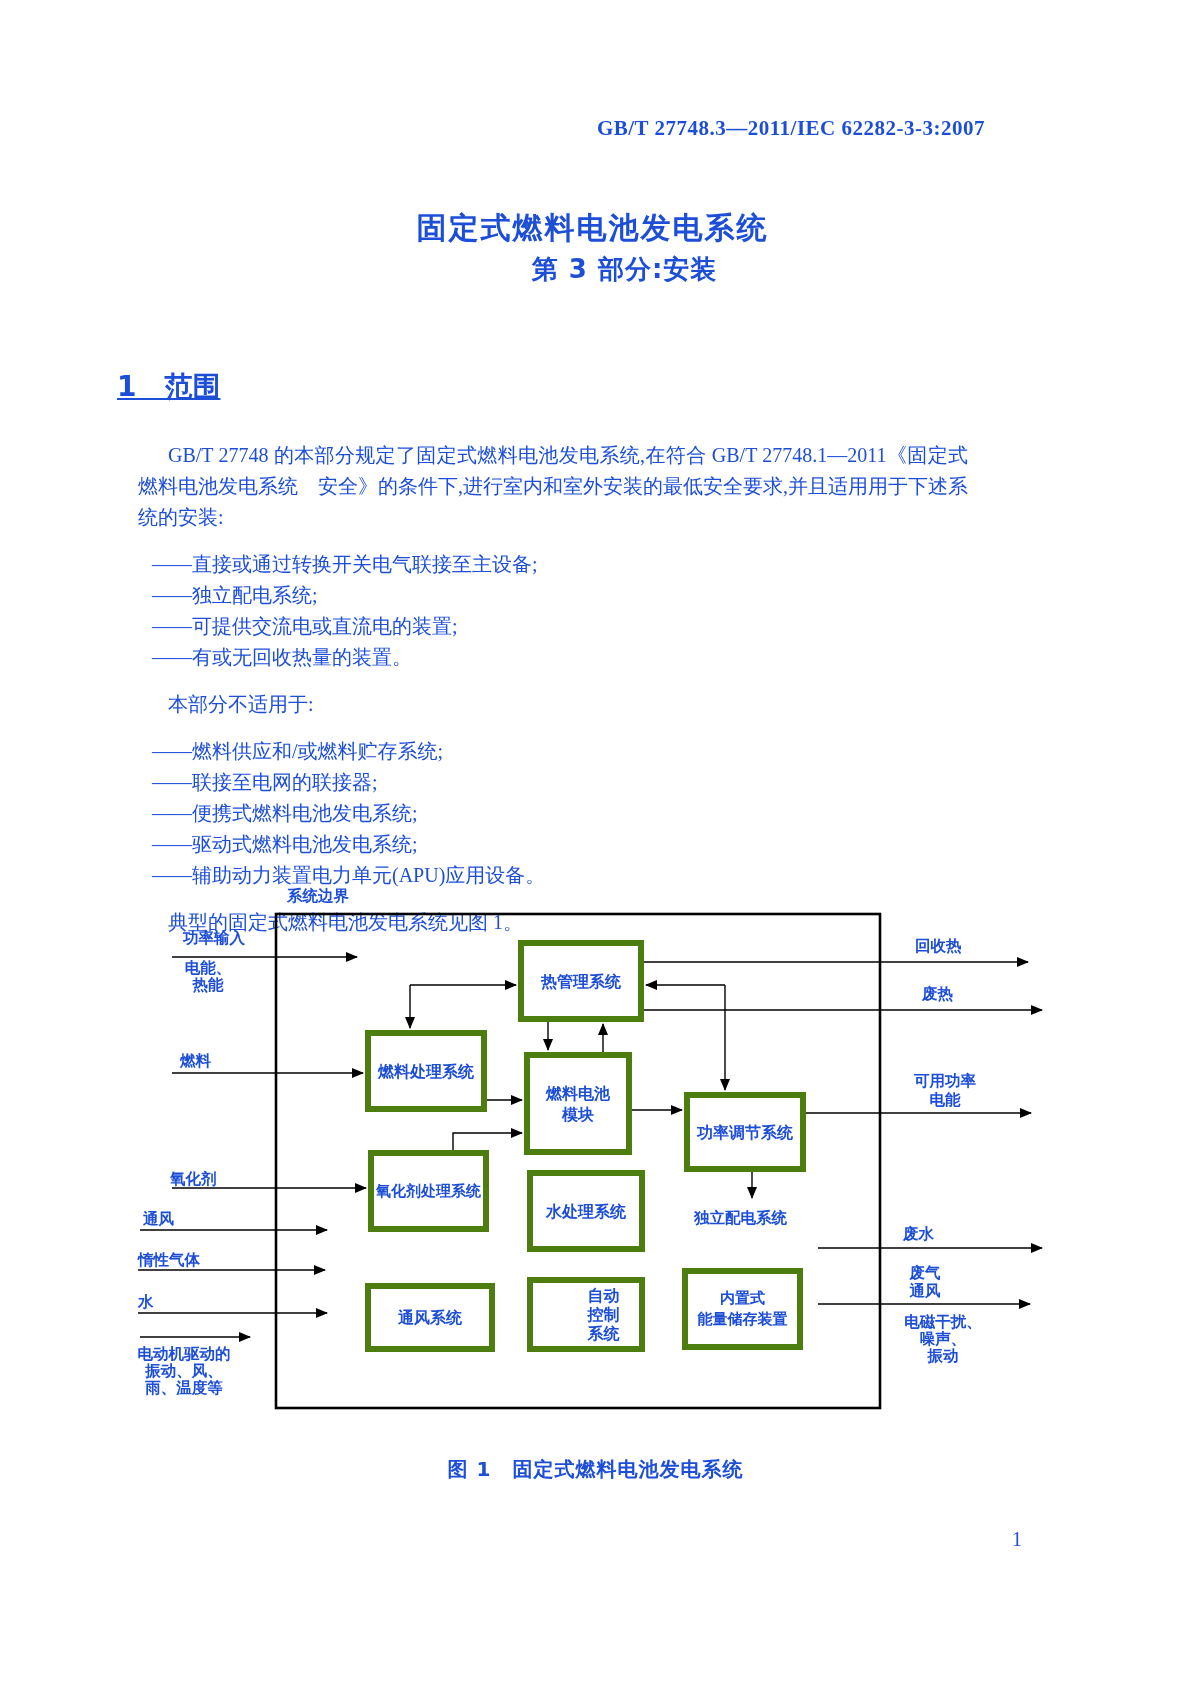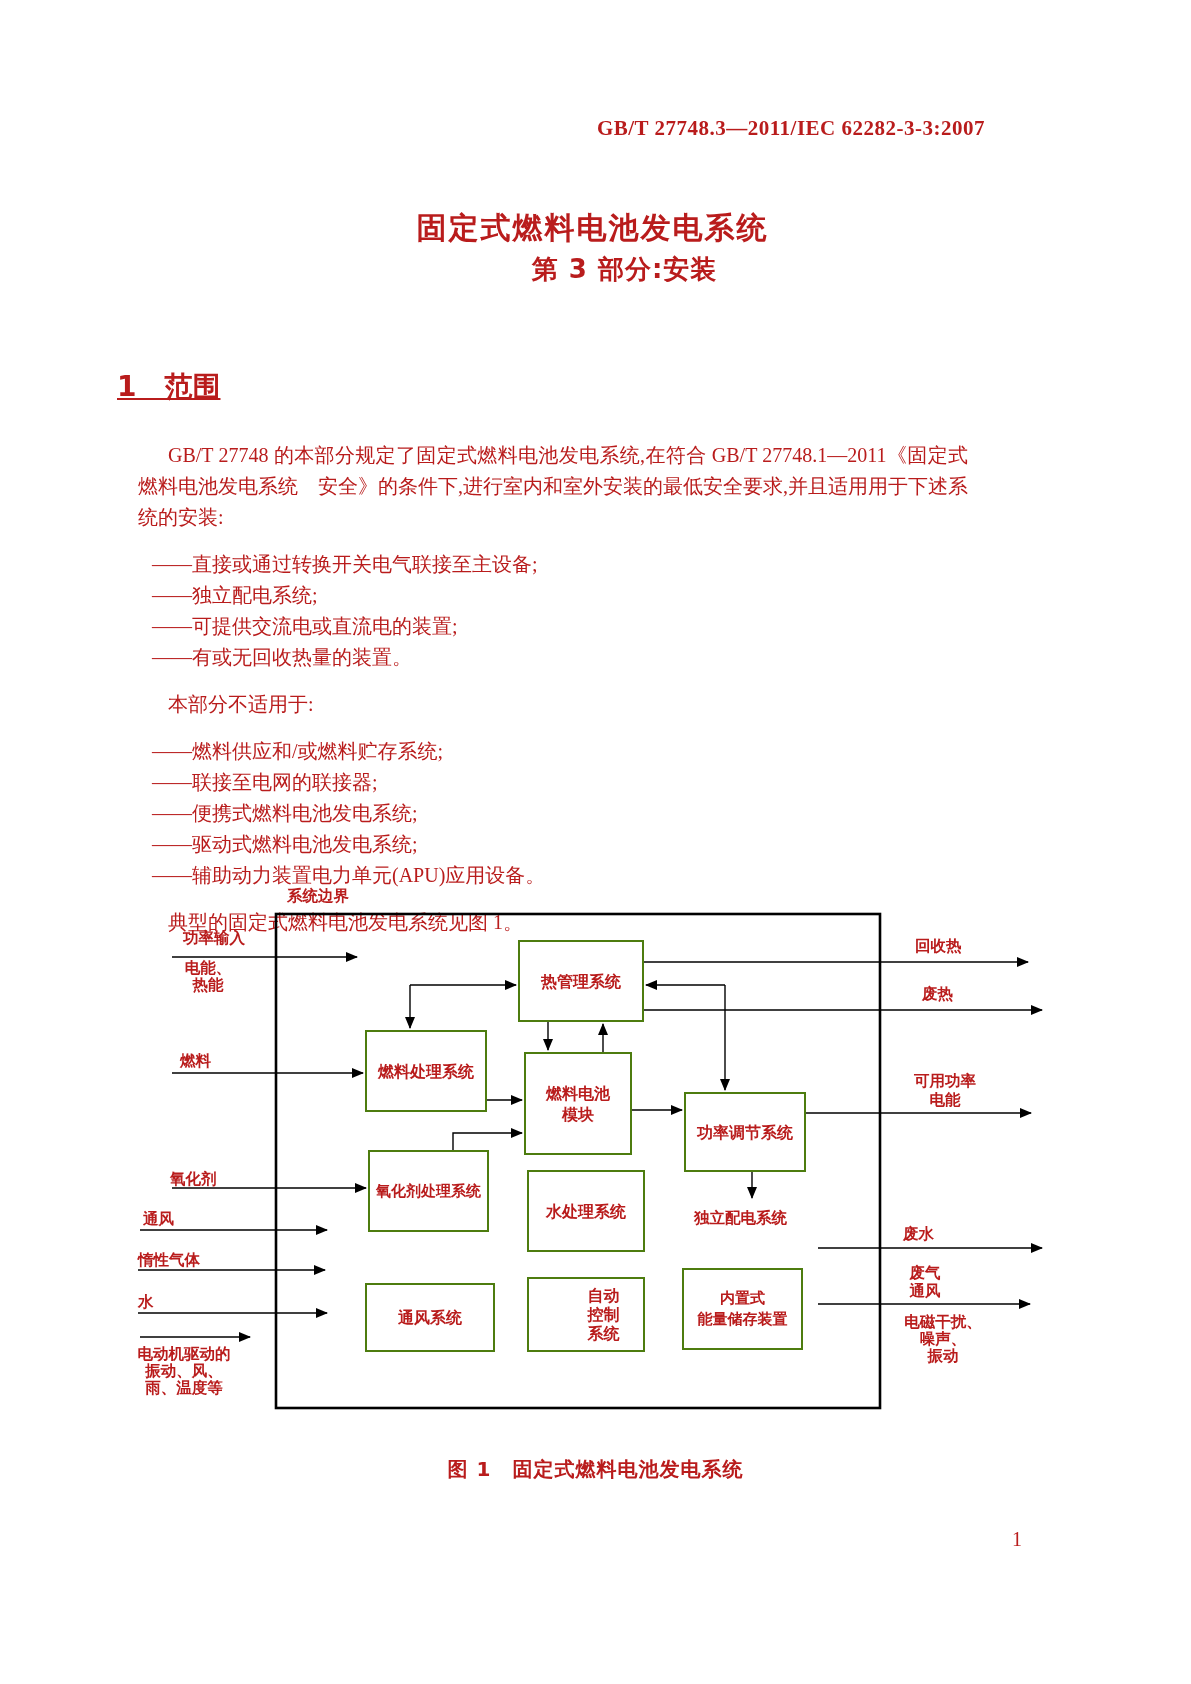--- a/index.html
+++ b/index.html
@@ -1,18 +1,18 @@
 <!DOCTYPE html>
 <html><head>
 <meta charset="utf-8">
 <style>
   html,body{margin:0;padding:0;background:#e8e8e8;}
   .page{
     position:relative;width:1191px;height:1684px;margin:0 auto;
-    background:#ffffff;color:#b91c1c;overflow:hidden;
+    background:#ffffff;color:#1d4ed8;overflow:hidden;
     font-family:"Liberation Serif","DejaVu Serif",serif;
   }
   
   .std-number{
     position:absolute;top:116px;left:0;width:985px;text-align:right;
     font-family:"Liberation Serif","DejaVu Serif",serif;
     font-weight:bold;font-size:21px;letter-spacing:.5px;white-space:nowrap;
   }
   .doc-title1{
     position:absolute;top:208px;left:0;width:1185px;text-align:center;
@@ -40,21 +40,21 @@
   
   .figure{position:absolute;top:880px;left:0;width:967px;height:545px;}
   .figure svg{position:absolute;top:0;left:0;}
   .fig-label{
     position:absolute;white-space:nowrap;
     font-family:"DejaVu Sans","Liberation Sans",sans-serif;
     font-weight:bold;font-size:15.5px;line-height:17px;
   }
   .fig-label.block{white-space:normal;text-align:center;}
   .fig-box{
-    position:absolute;border:2px solid #4d7c0f;background:#fff;
+    position:absolute;border:6px solid #4d7c0f;background:#fff;
     display:flex;flex-direction:column;align-items:center;justify-content:center;
     font-family:"DejaVu Sans","Liberation Sans",sans-serif;
     font-weight:bold;font-size:16px;line-height:21px;text-align:center;
     box-sizing:border-box;
   }
   .fig-caption{
     position:absolute;top:1456px;left:0;width:1191px;text-align:center;
     font-family:"DejaVu Sans","Liberation Sans",sans-serif;
     font-weight:bold;font-size:20px;letter-spacing:1px;
   }

